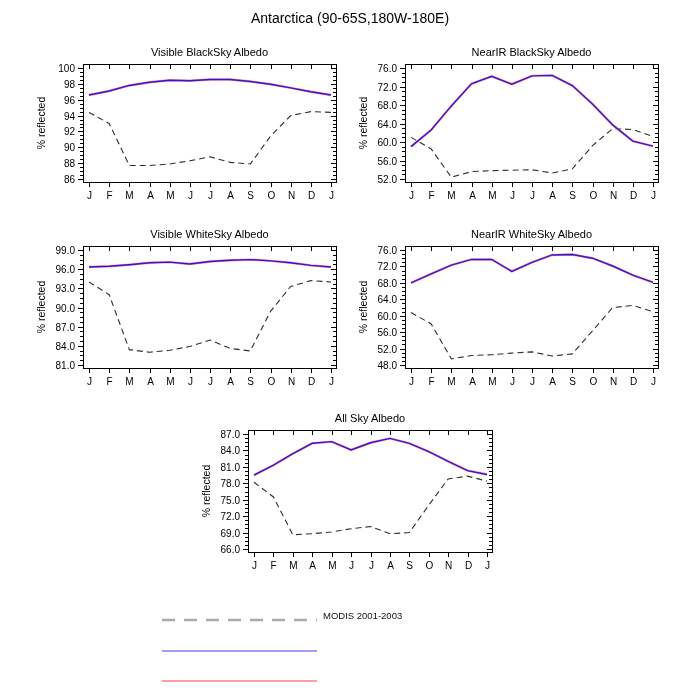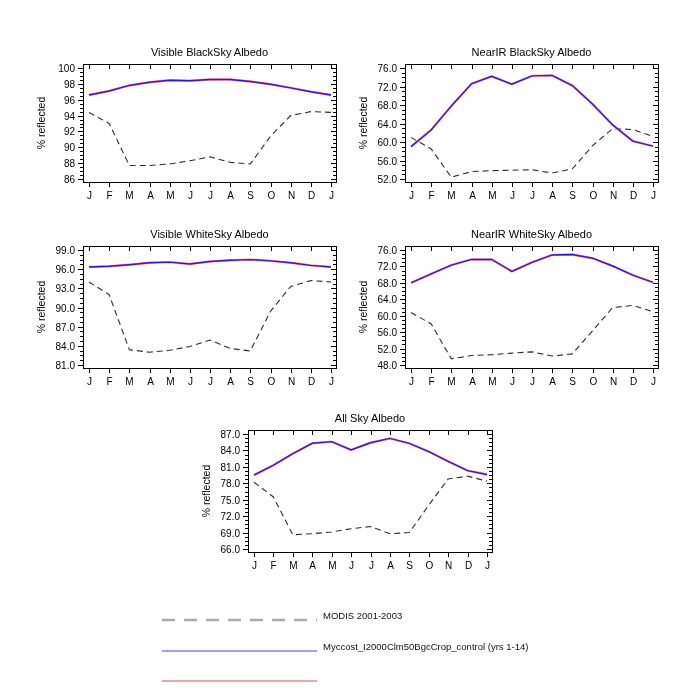--- a/index.html
+++ b/index.html
@@ -14,20 +14,21 @@
   #charts-svg{position:absolute;top:0;left:0;}
   .legend{position:absolute;top:0;left:0;width:700px;height:700px;pointer-events:none;}
   .legend-sample{position:absolute;width:155px;height:10px;}
   .legend-label{position:absolute;font-size:9.5px;color:#111;white-space:nowrap;}
 </style>
 </head>
 <body>
 
 <div class="canvas">
 
+  <h1 class="main-title">Antarctica (90-65S,180W-180E)</h1>
 
   <svg id="charts-svg" width="700" height="700">
       <g>
         <rect x="83.5" y="64.5" width="253" height="118" fill="none" stroke="#000000" stroke-width="1" shape-rendering="crispEdges"></rect>
         <line x1="78" y1="179.5" x2="83" y2="179.5" stroke="#000000" stroke-width="1" shape-rendering="crispEdges"></line>
         <line x1="336" y1="179.5" x2="331" y2="179.5" stroke="#000000" stroke-width="1" shape-rendering="crispEdges"></line>
         <text x="75" y="183" text-anchor="end" font-size="10" font-family="&quot;Liberation Sans&quot;, sans-serif" fill="#000">86</text>
         <line x1="78" y1="163.5" x2="83" y2="163.5" stroke="#000000" stroke-width="1" shape-rendering="crispEdges"></line>
         <line x1="336" y1="163.5" x2="331" y2="163.5" stroke="#000000" stroke-width="1" shape-rendering="crispEdges"></line>
         <text x="75" y="167" text-anchor="end" font-size="10" font-family="&quot;Liberation Sans&quot;, sans-serif" fill="#000">88</text>
@@ -578,21 +579,20 @@
         <line x1="0" y1="5" x2="155" y2="5" stroke="#aaaaaa" stroke-width="2.6" stroke-dasharray="13,9"></line>
       </svg>
     </div>
     <div class="legend-label" style="left:323px;top:610px;">MODIS 2001-2003</div>
 
     <div class="legend-sample" style="left:162px;top:642px;">
       <svg width="155" height="10">
         <line x1="0" y1="5" x2="155" y2="5" stroke="#8080ee" stroke-width="1.3"></line>
       </svg>
     </div>
-    <div class="legend-label" style="left:323px;top:641px;">Myccost_I2000Clm50BgcCrop_control (yrs 1-14)</div>
 
     <div class="legend-sample" style="left:162px;top:672px;">
       <svg width="155" height="10">
         <line x1="0" y1="5" x2="155" y2="5" stroke="#f7a2a2" stroke-width="2.2"></line>
       </svg>
     </div>
   </div>
 
 </div>
 

